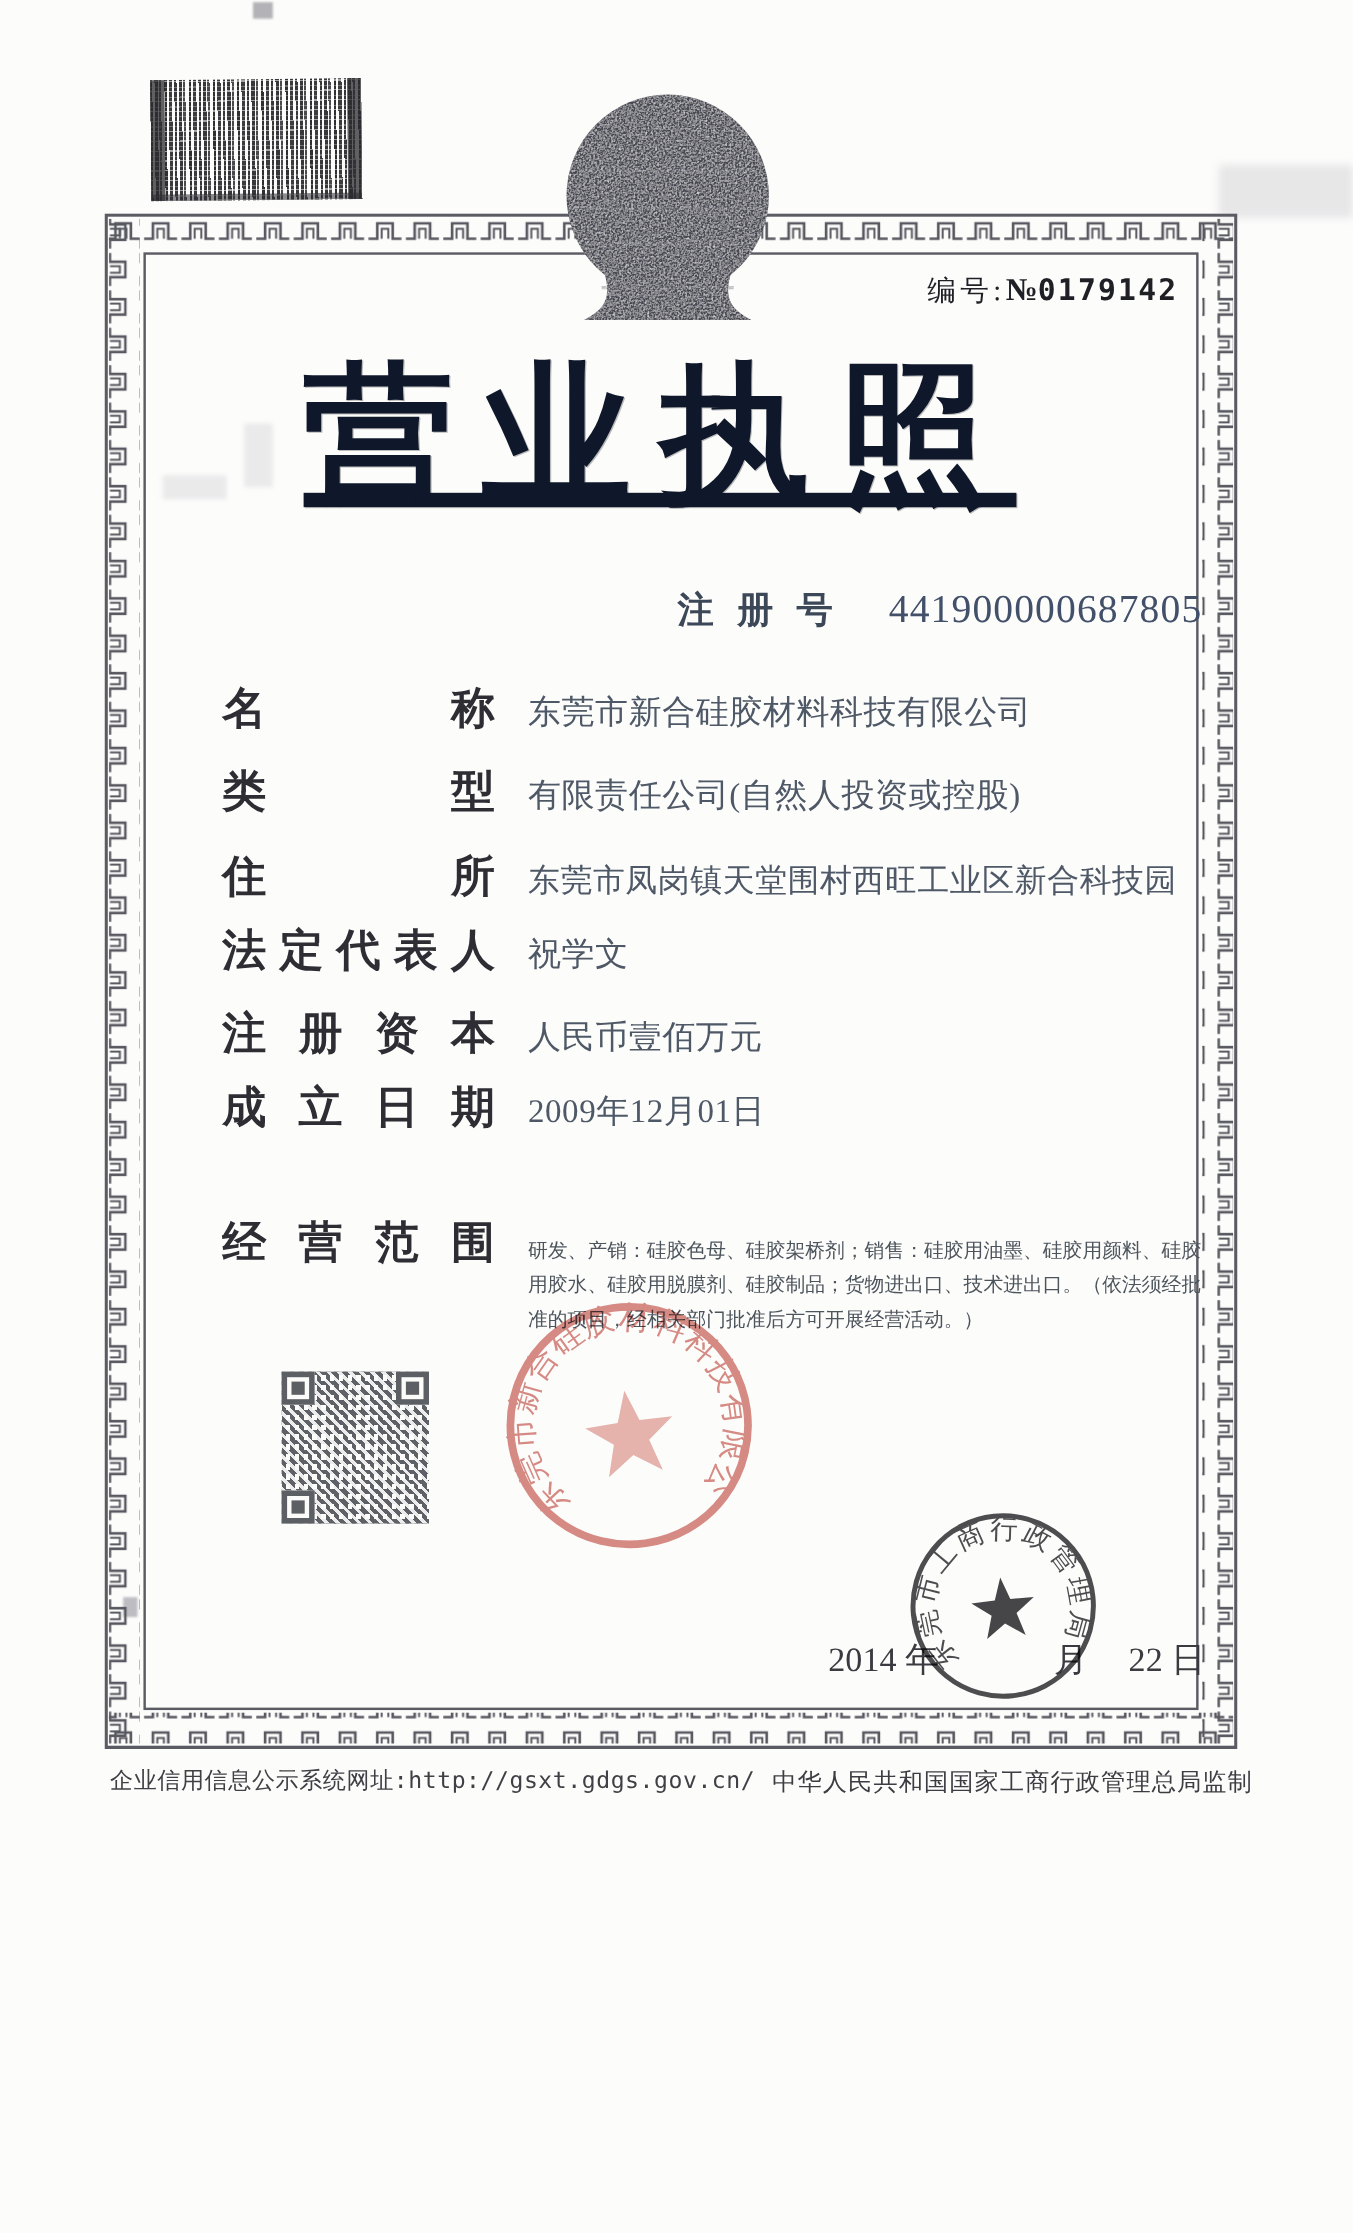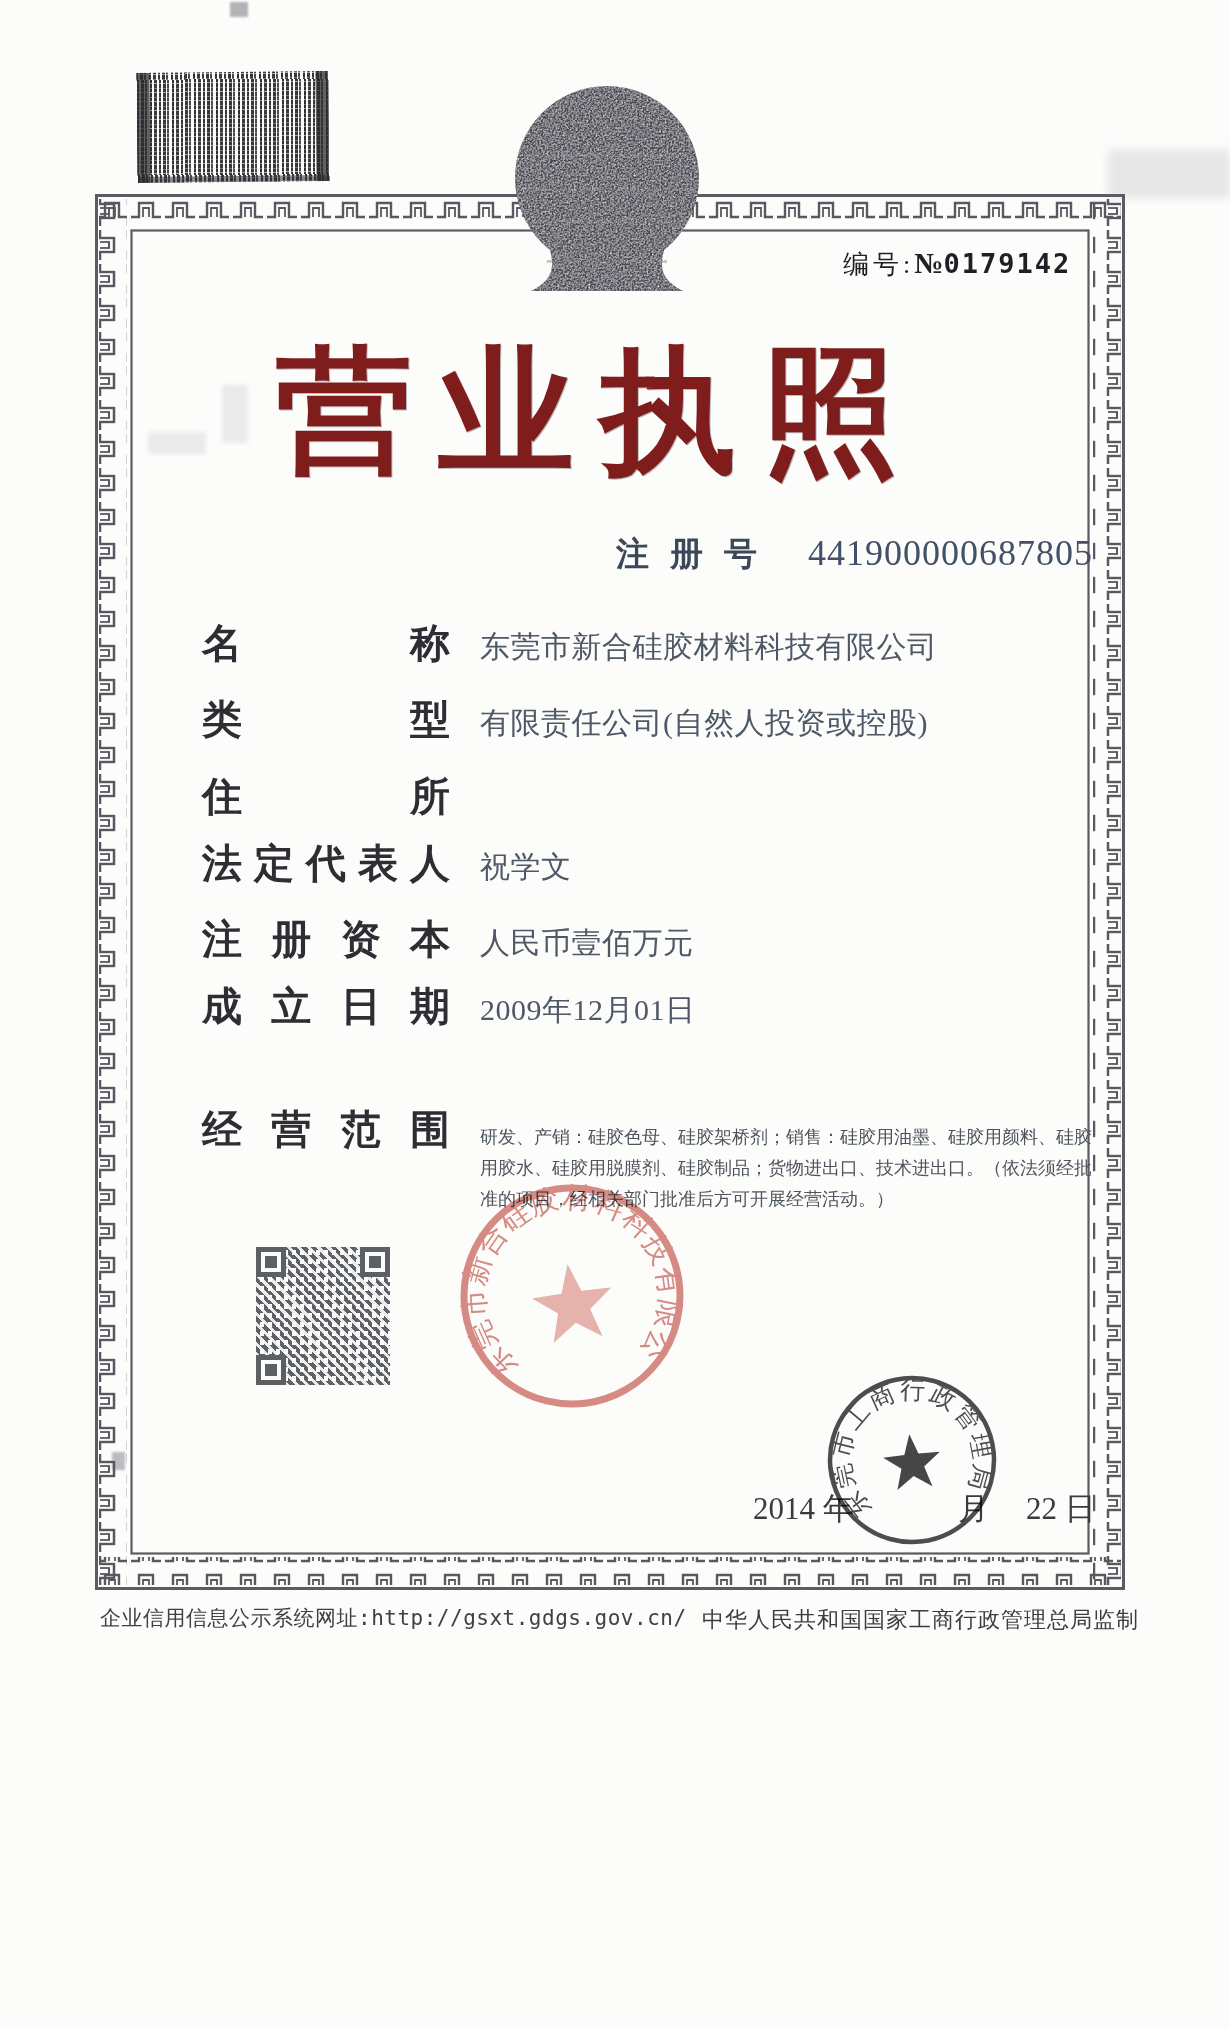--- a/index.html
+++ b/index.html
@@ -20,24 +20,24 @@
   
   .border-frame{position:absolute;left:95px;top:194px;z-index:1;}
 
   
   .serial{position:absolute;left:843px;top:247px;z-index:2;display:flex;align-items:baseline;color:#1f1f26;}
   .serial .lab{font-size:26px;letter-spacing:4px;}
   .serial .mark{font-size:29px;font-weight:700;}
   .serial .num{font-family:"DejaVu Sans Mono","Liberation Mono",monospace;font-size:27px;font-weight:600;letter-spacing:2px;}
 
   
-  .doc-title{position:absolute;left:276px;top:337px;z-index:2;
+  .doc-title{position:absolute;left:276px;top:320px;z-index:2;
     font-family:"Liberation Sans","DejaVu Sans",sans-serif;font-weight:900;
-    font-size:136px;line-height:1.1;letter-spacing:26px;color:#7f1d1d;white-space:nowrap;
-    text-shadow:1px 1px 0 rgba(62,62,68,.35);}
+    font-size:136px;line-height:1.1;letter-spacing:26px;color:#0f172a;white-space:nowrap;
+    text-shadow:1px 1px 0 rgba(62,62,68,.35);text-decoration:underline;}
 
   
   .reg-line{position:absolute;left:616px;top:532px;z-index:2;display:flex;align-items:baseline;gap:30px;}
   .reg-line .lab{font-size:33px;letter-spacing:21px;color:#3c4858;font-weight:600;white-space:nowrap;}
   .reg-line .num{font-size:36px;color:#43506a;letter-spacing:1px;}
 
   
   .frow{position:absolute;left:202px;width:890px;display:flex;align-items:baseline;z-index:2;}
   .flabel{width:248px;flex:0 0 248px;font-size:40px;font-weight:600;color:#2d2d33;
     text-align:justify;text-align-last:justify;text-justify:inter-character;line-height:1.1;}
@@ -148,20 +148,21 @@
   <div class="frow" style="top:622px">
     <div class="flabel">名称</div>
     <div class="fvalue">东莞市新合硅胶材料科技有限公司</div>
   </div>
   <div class="frow" style="top:698px">
     <div class="flabel">类型</div>
     <div class="fvalue">有限责任公司(自然人投资或控股)</div>
   </div>
   <div class="frow" style="top:775px">
     <div class="flabel">住所</div>
+    <div class="fvalue" style="font-size:29px">东莞市凤岗镇天堂围村西旺工业区新合科技园</div>
   </div>
   <div class="frow" style="top:842px">
     <div class="flabel">法定代表人</div>
     <div class="fvalue">祝学文</div>
   </div>
   <div class="frow" style="top:918px">
     <div class="flabel">注册资本</div>
     <div class="fvalue">人民币壹佰万元</div>
   </div>
   <div class="frow" style="top:985px">

